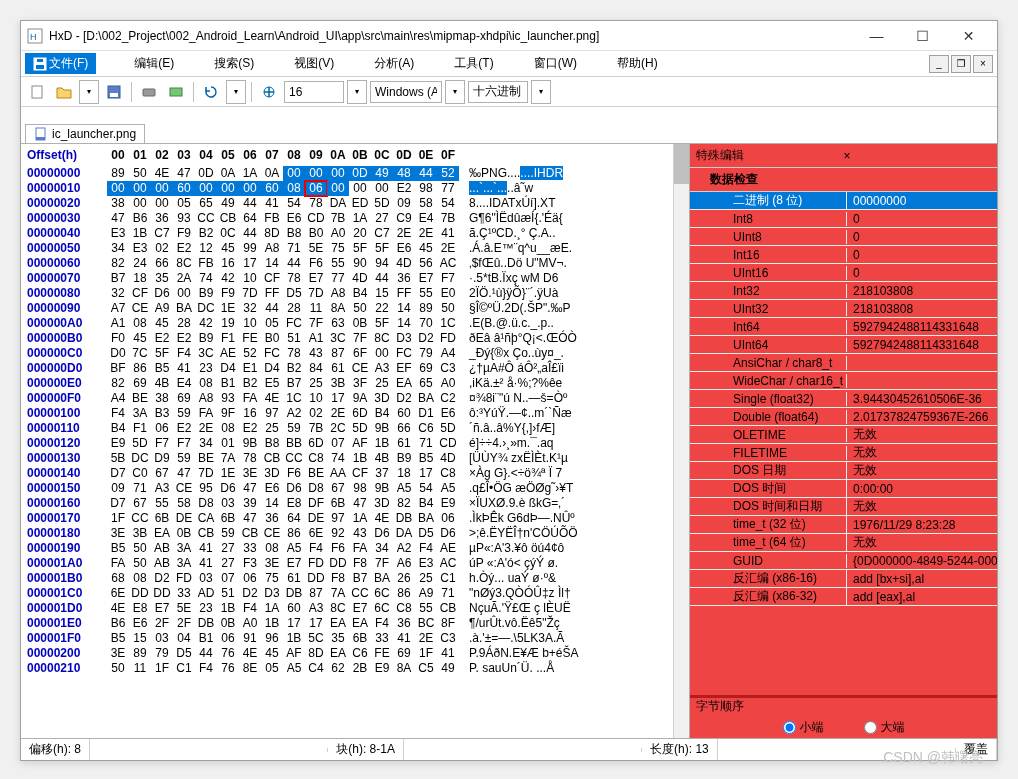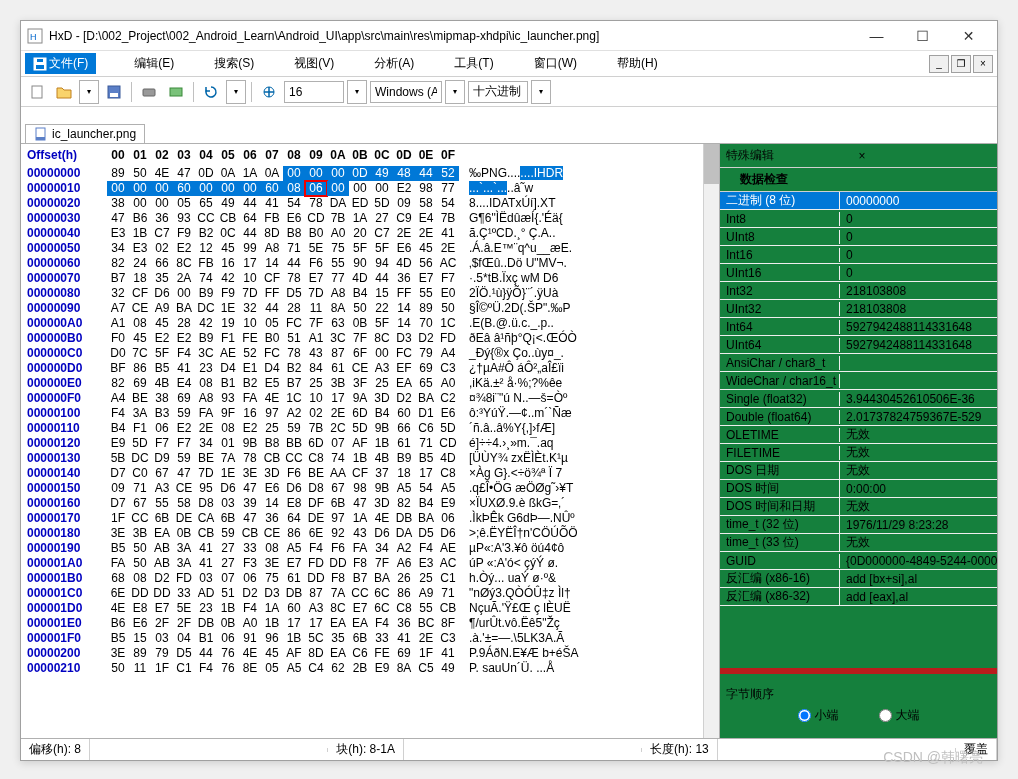--- a/index.html
+++ b/index.html
@@ -40,31 +40,31 @@
 .offsethdr { display: inline-block; width: 80px; }
 .row { display: flex; }
 .offset { color: #0000C0; font-weight: bold; width: 80px; display: inline-block; }
 .bytes { display: inline-block; }
 .byte { display: inline-block; width: 22px; text-align: center; color: #000; }
 .asc { margin-left: 10px; color: #000; }
 .sel { background: #0078d7; color: #fff !important; }
 .redbox { outline: 2px solid #e00; outline-offset: -1px; }
 .selasc { background: #0078d7; color: #fff; }
 
-.sidepanel { width: 278px; border-left: 1px solid #b0b0b0; display: flex; flex-direction: column; font-size: 12px; background: #15803d; }
+.sidepanel { width: 308px; border-left: 1px solid #b0b0b0; display: flex; flex-direction: column; font-size: 12px; background: #ef4444; }
 .panelhdr { padding: 3px 6px; display: flex; align-items: center; border-bottom: 1px solid #d0d0d0; }
 .panelhdr span { flex: 1; }
 .closex { cursor: pointer; }
 .insphdr { padding: 3px 20px; border-bottom: 1px solid #d0d0d0; font-weight: bold; }
 .insptable { flex: 1; overflow: auto; }
-.insprow { display: flex; border-bottom: 1px solid #eee; height: 18px; align-items: center; }
+.insprow { display: flex; border-bottom: 1px solid #eee; height: 18px; align-items: center; padding-left: 37px; }
 .insprow.selrow { background: #0078d7; color: #fff; }
 .ik { width: 120px; padding: 0 6px; border-right: 1px solid #eee; white-space: nowrap; overflow: hidden; }
 .iv { flex: 1; padding: 0 6px; white-space: nowrap; overflow: hidden; }
-.bytegroup { padding: 12px 6px; border-top: 6px solid #b91c1c; }
+.bytegroup { padding: 0 6px; border-top: 3px solid #b91c1c; }
 .bytegroup .bglabel { margin-bottom: 2px; }
 .radios { display: flex; gap: 40px; padding: 2px 0; justify-content: center; }
 .radios label { display: flex; align-items: center; gap: 4px; }
 
 .statusbar { display: flex; border-top: 1px solid #b0b0b0; font-size: 12px; height: 22px; align-items: center; }
 .statuscell { padding: 2px 8px; border-right: 1px solid #d0d0d0; }
 .statuscell.flex { flex: 1; }
 
 .watermark { position: fixed; bottom: 12px; right: 35px; font-size: 14px; color: #bfbfbf; font-weight: 500; }
 .scrollbar-v { width: 16px; background: #f0f0f0; border-left: 1px solid #d0d0d0; display: flex; flex-direction: column; }
@@ -245,21 +245,21 @@
           <div class="insprow">
             <div class="ik">WideChar / char16_t</div>
             <div class="iv"></div>
           </div>
           <div class="insprow">
             <div class="ik">Single (float32)</div>
             <div class="iv">3.94430452610506E-36</div>
           </div>
           <div class="insprow">
             <div class="ik">Double (float64)</div>
-            <div class="iv">2.01737824759367E-529</div>
+            <div class="iv">2.01737824759367E-266</div>
           </div>
           <div class="insprow">
             <div class="ik">OLETIME</div>
             <div class="iv">无效</div>
           </div>
           <div class="insprow">
             <div class="ik">FILETIME</div>
             <div class="iv">无效</div>
           </div>
           <div class="insprow">
@@ -272,21 +272,21 @@
           </div>
           <div class="insprow">
             <div class="ik">DOS 时间和日期</div>
             <div class="iv">无效</div>
           </div>
           <div class="insprow">
             <div class="ik">time_t (32 位)</div>
             <div class="iv">1976/11/29 8:23:28</div>
           </div>
           <div class="insprow">
-            <div class="ik">time_t (33 位)</div>
+            <div class="ik">time_t (64 位)</div>
             <div class="iv">无效</div>
           </div>
           <div class="insprow">
             <div class="ik">GUID</div>
             <div class="iv">{0D000000-4849-5244-0000-006000000060}</div>
           </div>
           <div class="insprow">
             <div class="ik">反汇编 (x86-16)</div>
             <div class="iv">add [bx+si],al</div>
           </div>

